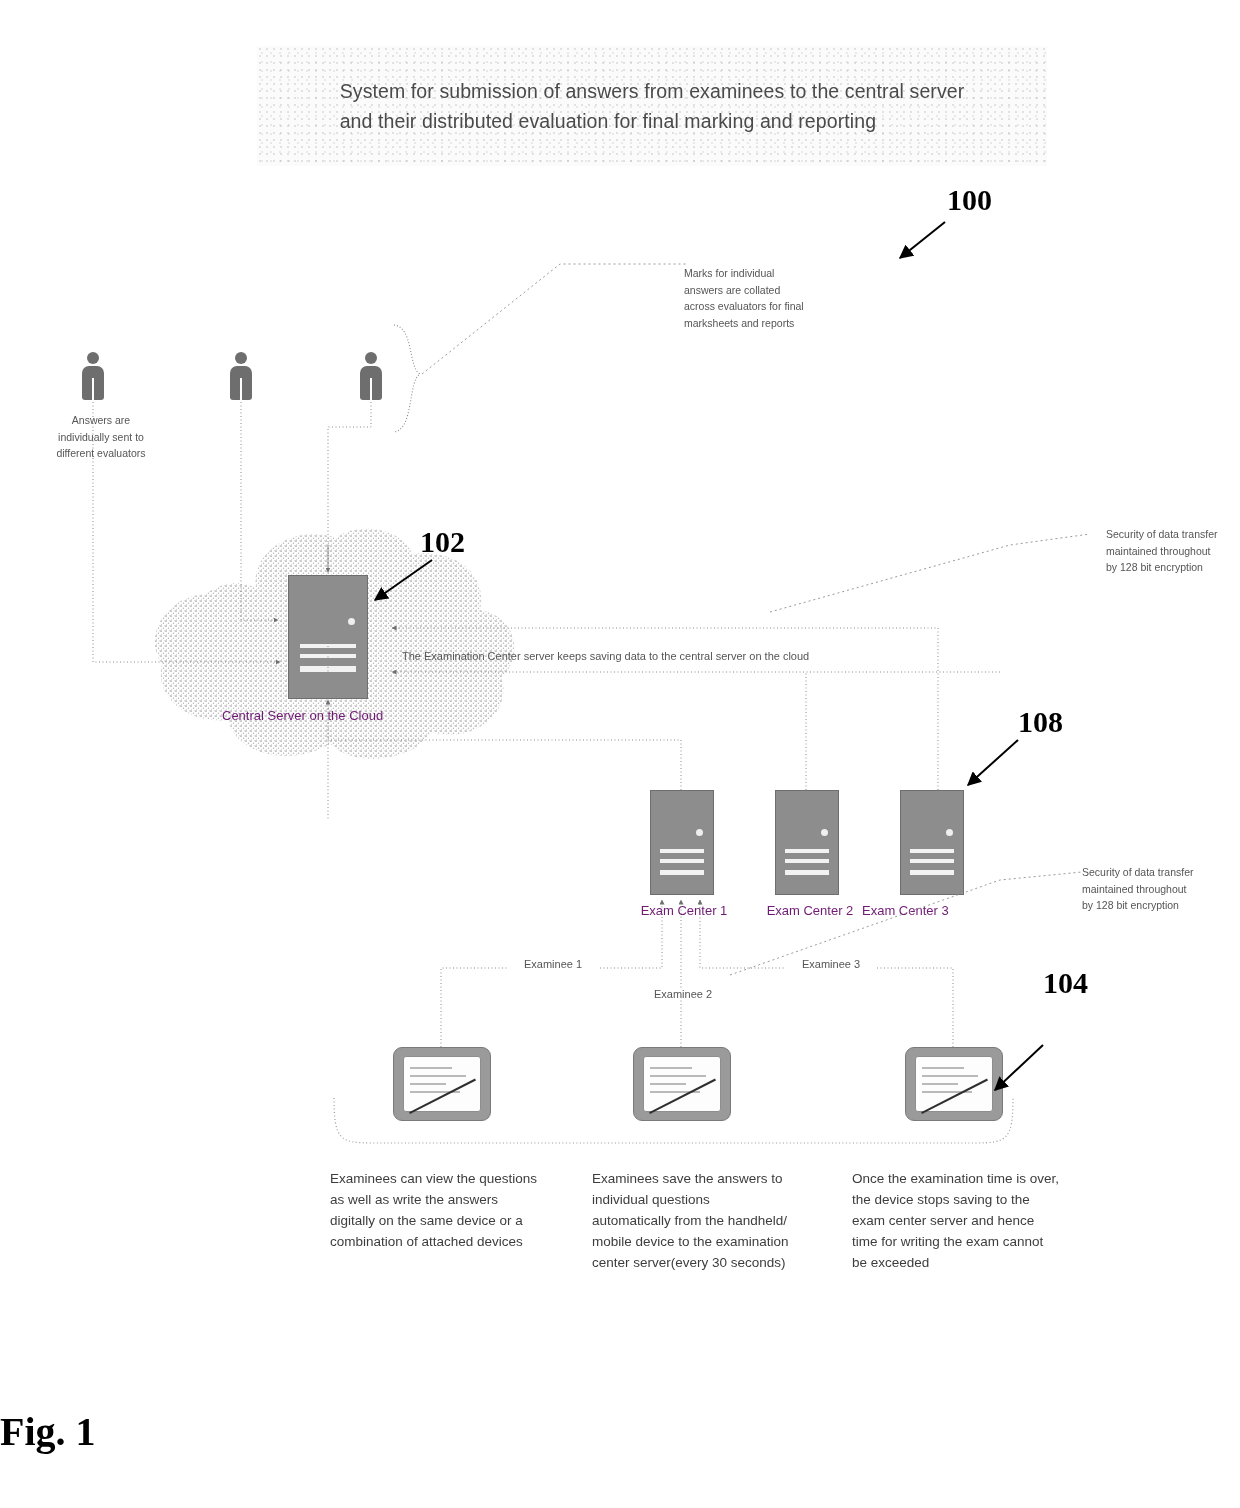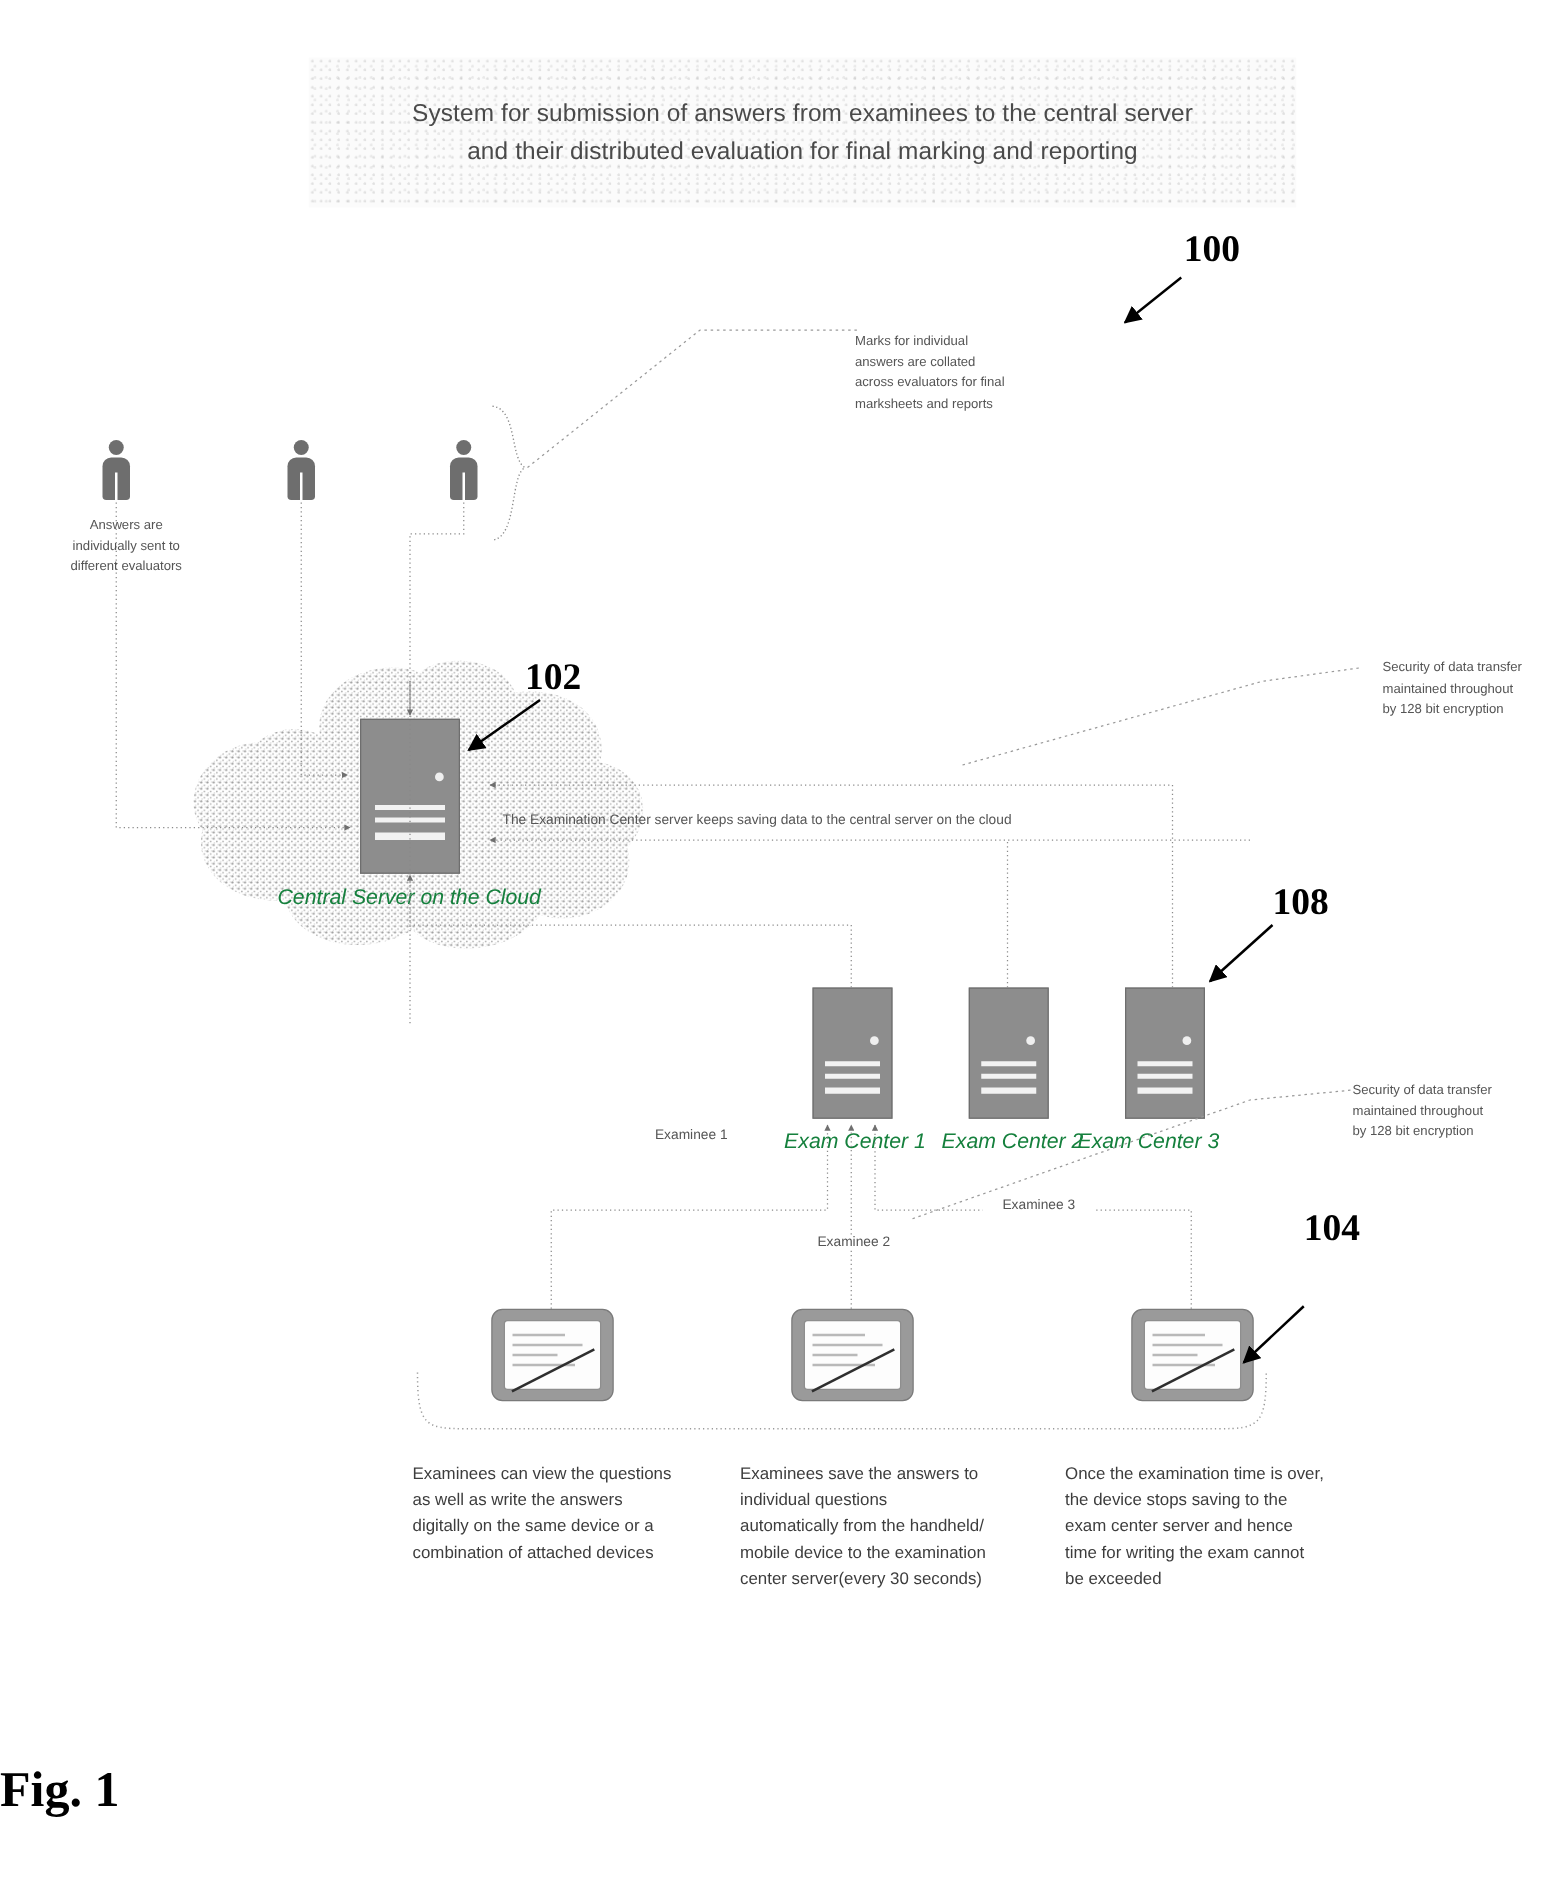--- a/index.html
+++ b/index.html
@@ -1,35 +1,35 @@
 <!DOCTYPE html>
 <html><head>
 <meta charset="utf-8">
 <style>
   html,body{margin:0;padding:0;background:#fff;}
   body{width:1240px;height:1508px;position:relative;
        font-family:"Liberation Sans",sans-serif;color:#3a3a3a;overflow:hidden;}
   .abs{position:absolute;}
 
   
-  #title-banner{left:247px;top:46px;width:790px;height:120px;
+  #title-banner{left:257px;top:46px;width:790px;height:120px;
     background:
       radial-gradient(circle at 3px 3px, rgba(0,0,0,.10) 1px, transparent 1.3px) 0 0/7px 7px,
       radial-gradient(circle at 2px 5px, rgba(0,0,0,.07) 1px, transparent 1.3px) 3px 2px/9px 9px,
       #fbfbfb;
-    display:flex;align-items:center;justify-content:center;text-align:center;}
+    display:flex;align-items:center;justify-content:center;}
   #title-banner .t{font-size:19.5px;line-height:30px;color:#4a4a4a;letter-spacing:.1px;
     max-width:720px;}
 
   
   .refnum{font-family:"Liberation Serif",serif;font-size:30px;font-weight:bold;color:#000;}
 
   
   .anno{font-size:10.5px;line-height:16.5px;color:#555;}
-  .lbl{font-size:17px;color:#15803d;font-style:italic;}
+  .lbl{font-size:13px;color:#701a75;}
   .lbl-sm{font-size:11px;color:#555;}
   .caption{font-size:13.5px;line-height:21px;color:#3d3d3d;text-align:left;}
 
   
   #fig-caption{left:0;top:1408px;width:1240px;
     font-family:"Liberation Serif",serif;font-size:40px;font-weight:bold;color:#000;}
 
   
   #cloud{left:140px;top:520px;width:390px;height:265px;}
 
@@ -219,21 +219,21 @@
 <div class="abs anno" style="left:46px;top:412px;width:110px;text-align:center;">Answers are individually sent to different evaluators</div>
 
 <div class="abs anno" style="left:684px;top:265px;width:128px;">Marks for individual answers are collated across evaluators for final marksheets and reports</div>
 
 <div class="abs anno" style="left:1106px;top:526px;width:118px;">Security of data transfer maintained throughout by 128 bit encryption</div>
 
 <div class="abs anno" style="left:1082px;top:864px;width:118px;">Security of data transfer maintained throughout by 128 bit encryption</div>
 
 <div class="abs lbl-sm" style="left:402px;top:650px;width:540px;">The Examination Center server keeps saving data to the central server on the cloud</div>
 
-<div class="abs lbl-sm" style="left:508px;top:902px;width:90px;text-align:center;background:#fff;">Examinee 1</div>
+<div class="abs lbl-sm" style="left:508px;top:958px;width:90px;text-align:center;background:#fff;">Examinee 1</div>
 <div class="abs lbl-sm" style="left:638px;top:988px;width:90px;text-align:center;background:#fff;">Examinee 2</div>
 <div class="abs lbl-sm" style="left:786px;top:958px;width:90px;text-align:center;background:#fff;">Examinee 3</div>
 
 <div class="abs caption" style="left:330px;top:1168px;width:210px;">Examinees can view the questions as well as write the answers digitally on the same device or a combination of attached devices</div>
 <div class="abs caption" style="left:592px;top:1168px;width:200px;">Examinees save the answers to individual questions automatically from the handheld/ mobile device to the examination center server(every 30 seconds)</div>
 <div class="abs caption" style="left:852px;top:1168px;width:210px;">Once the examination time is over, the device stops saving to the exam center server and hence time for writing the exam cannot be exceeded</div>
 
 <div class="abs" id="fig-caption">Fig. 1</div>
 
 </body></html>

